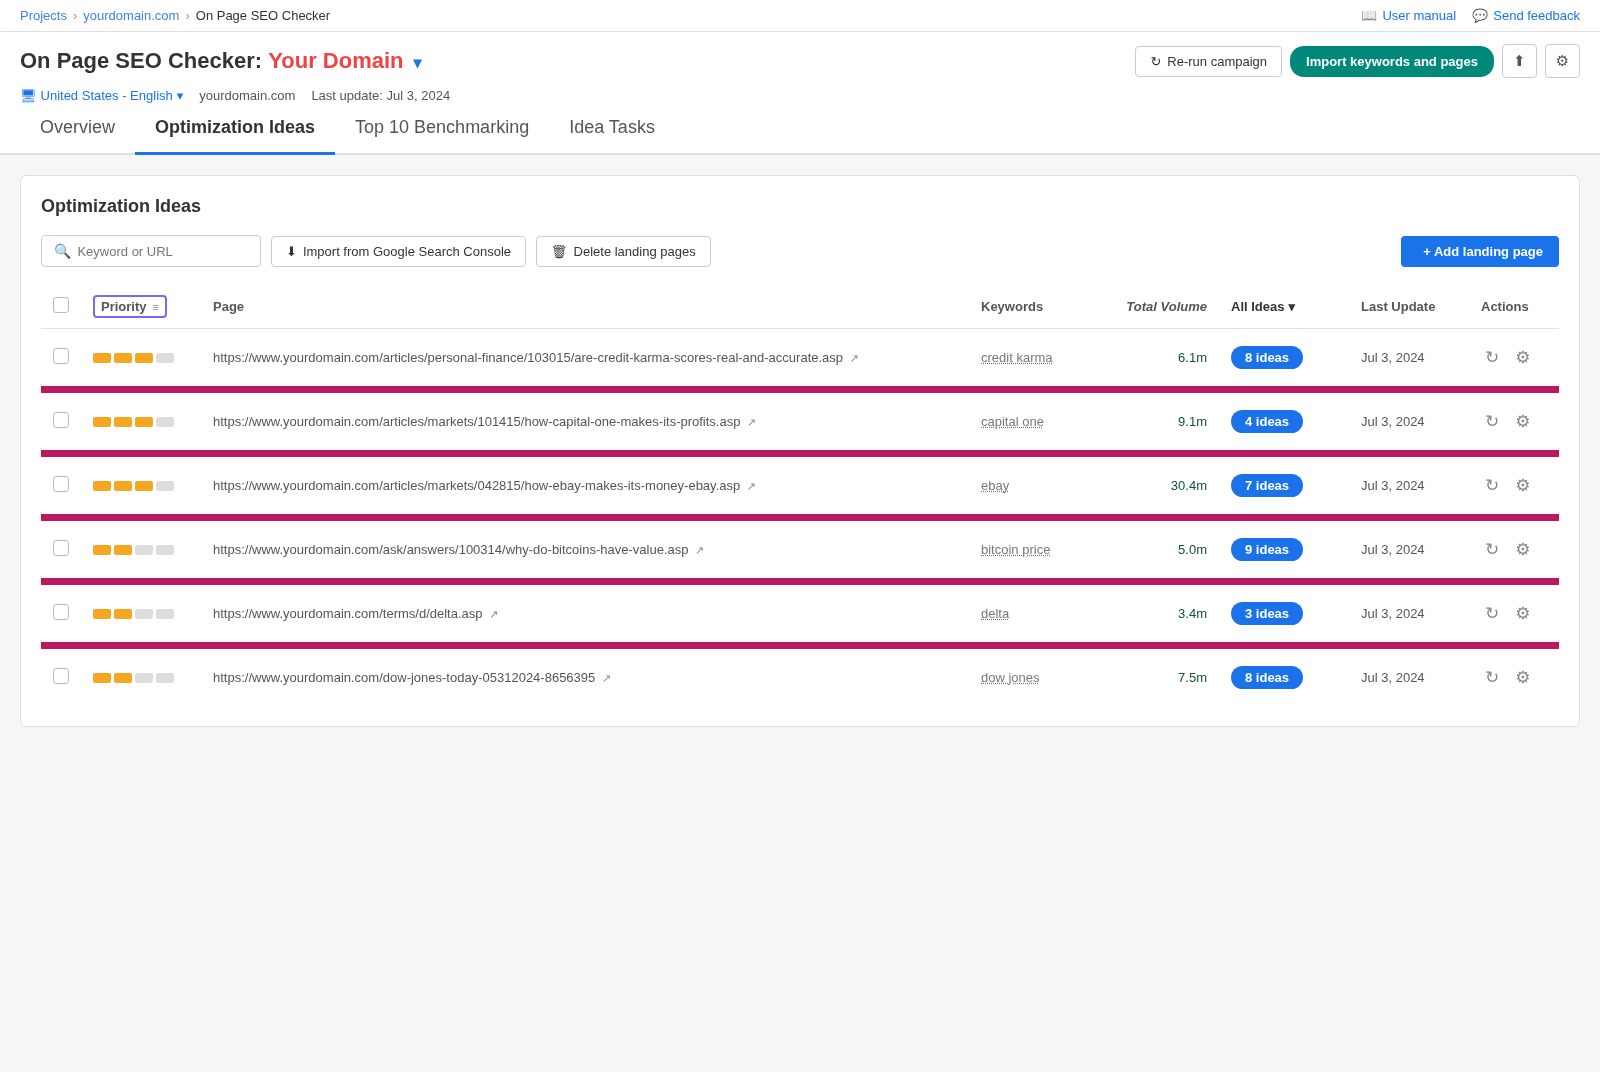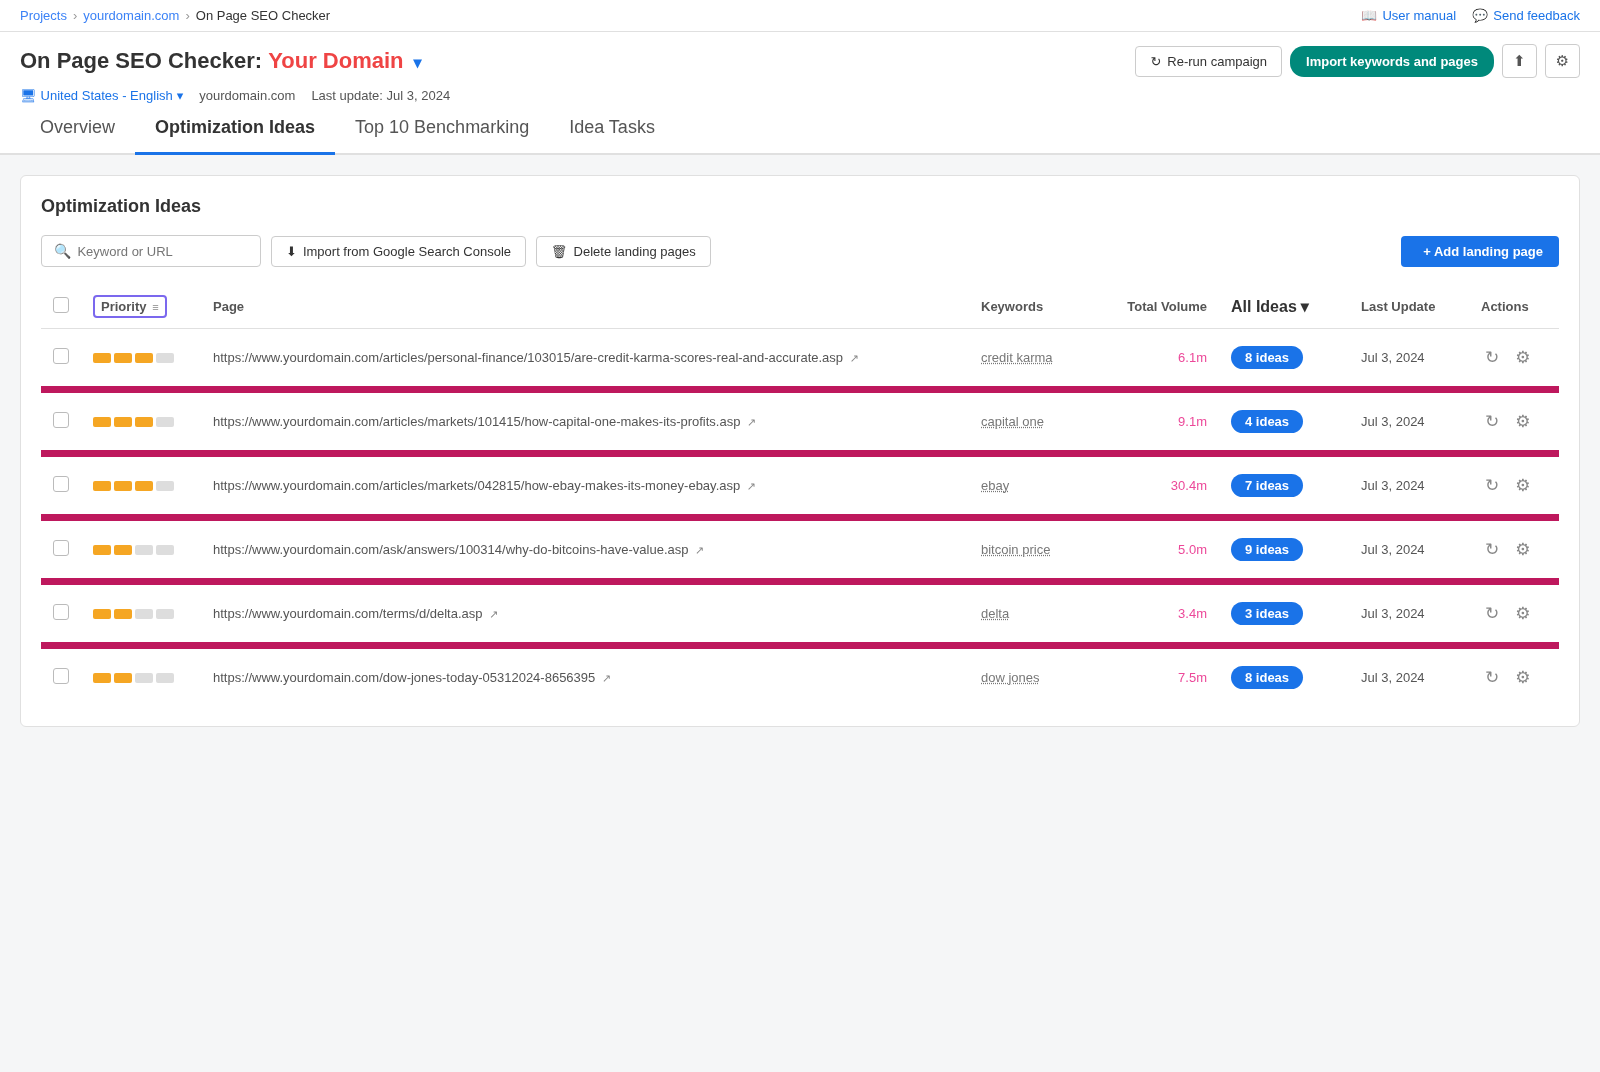--- a/index.html
+++ b/index.html
@@ -60,30 +60,30 @@
     .priority-bars { display: flex; gap: 3px; align-items: center; }
     .bar { height: 10px; width: 18px; border-radius: 2px; }
     .bar-filled { background: #f5a623; }
     .bar-empty { background: #ddd; }
 
     .page-url { color: #555; font-size: 13px; line-height: 1.5; }
     .ext-link { display: inline-block; margin-left: 3px; color: #888; font-size: 11px; }
 
     .keyword-link { color: #777; text-decoration: underline; text-decoration-style: dotted; cursor: pointer; font-size: 13px; }
 
-    .volume-val { text-align: right; font-size: 13px; color: #ec4899; }
+    .volume-val { text-align: right; font-size: 13px; color: #14532d; }
 
     .ideas-badge { display: inline-block; background: #1a73e8; color: #fff; border-radius: 20px; padding: 4px 14px; font-size: 13px; font-weight: 600; white-space: nowrap; }
 
     .update-date { color: #555; font-size: 13px; }
 
     .actions-cell { display: flex; align-items: center; gap: 8px; }
     .action-btn { background: none; border: none; cursor: pointer; color: #888; font-size: 17px; padding: 4px; }
 
-    .all-ideas-btn { display: flex; align-items: center; gap: 4px; background: none; border: none; cursor: pointer; font-size: 16px; color: #333; font-weight: 600; }
+    .all-ideas-btn { display: flex; align-items: center; gap: 4px; background: none; border: none; cursor: pointer; font-size: 13px; color: #333; font-weight: 600; }
 
     .th-check { width: 36px; }
     .sort-icon { font-size: 11px; color: #888; margin-left: 2px; }
   </style>
 </head>
 <body>
 
 <div class="top-bar">
   <div class="breadcrumb">
     <a href="#">Projects</a>
@@ -170,21 +170,21 @@
           <th class="th-check">
             <input type="checkbox" class="checkbox" style="">
           </th>
           <th>
             <span style="border: 2px solid #7b68ee; border-radius: 4px; padding: 2px 6px; display:inline-block;">
               Priority <span class="sort-icon">≡</span>
             </span>
           </th>
           <th>Page</th>
           <th>Keywords</th>
-          <th style="text-align:right;">Total Volume</th>
+          <th style="text-align:right;font-style:italic;">Total Volume</th>
           <th>
             <button class="all-ideas-btn">
               All Ideas <span>▾</span>
             </button>
           </th>
           <th>Last Update</th>
           <th>Actions</th>
         </tr>
       </thead>
       <tbody id="table-body">

